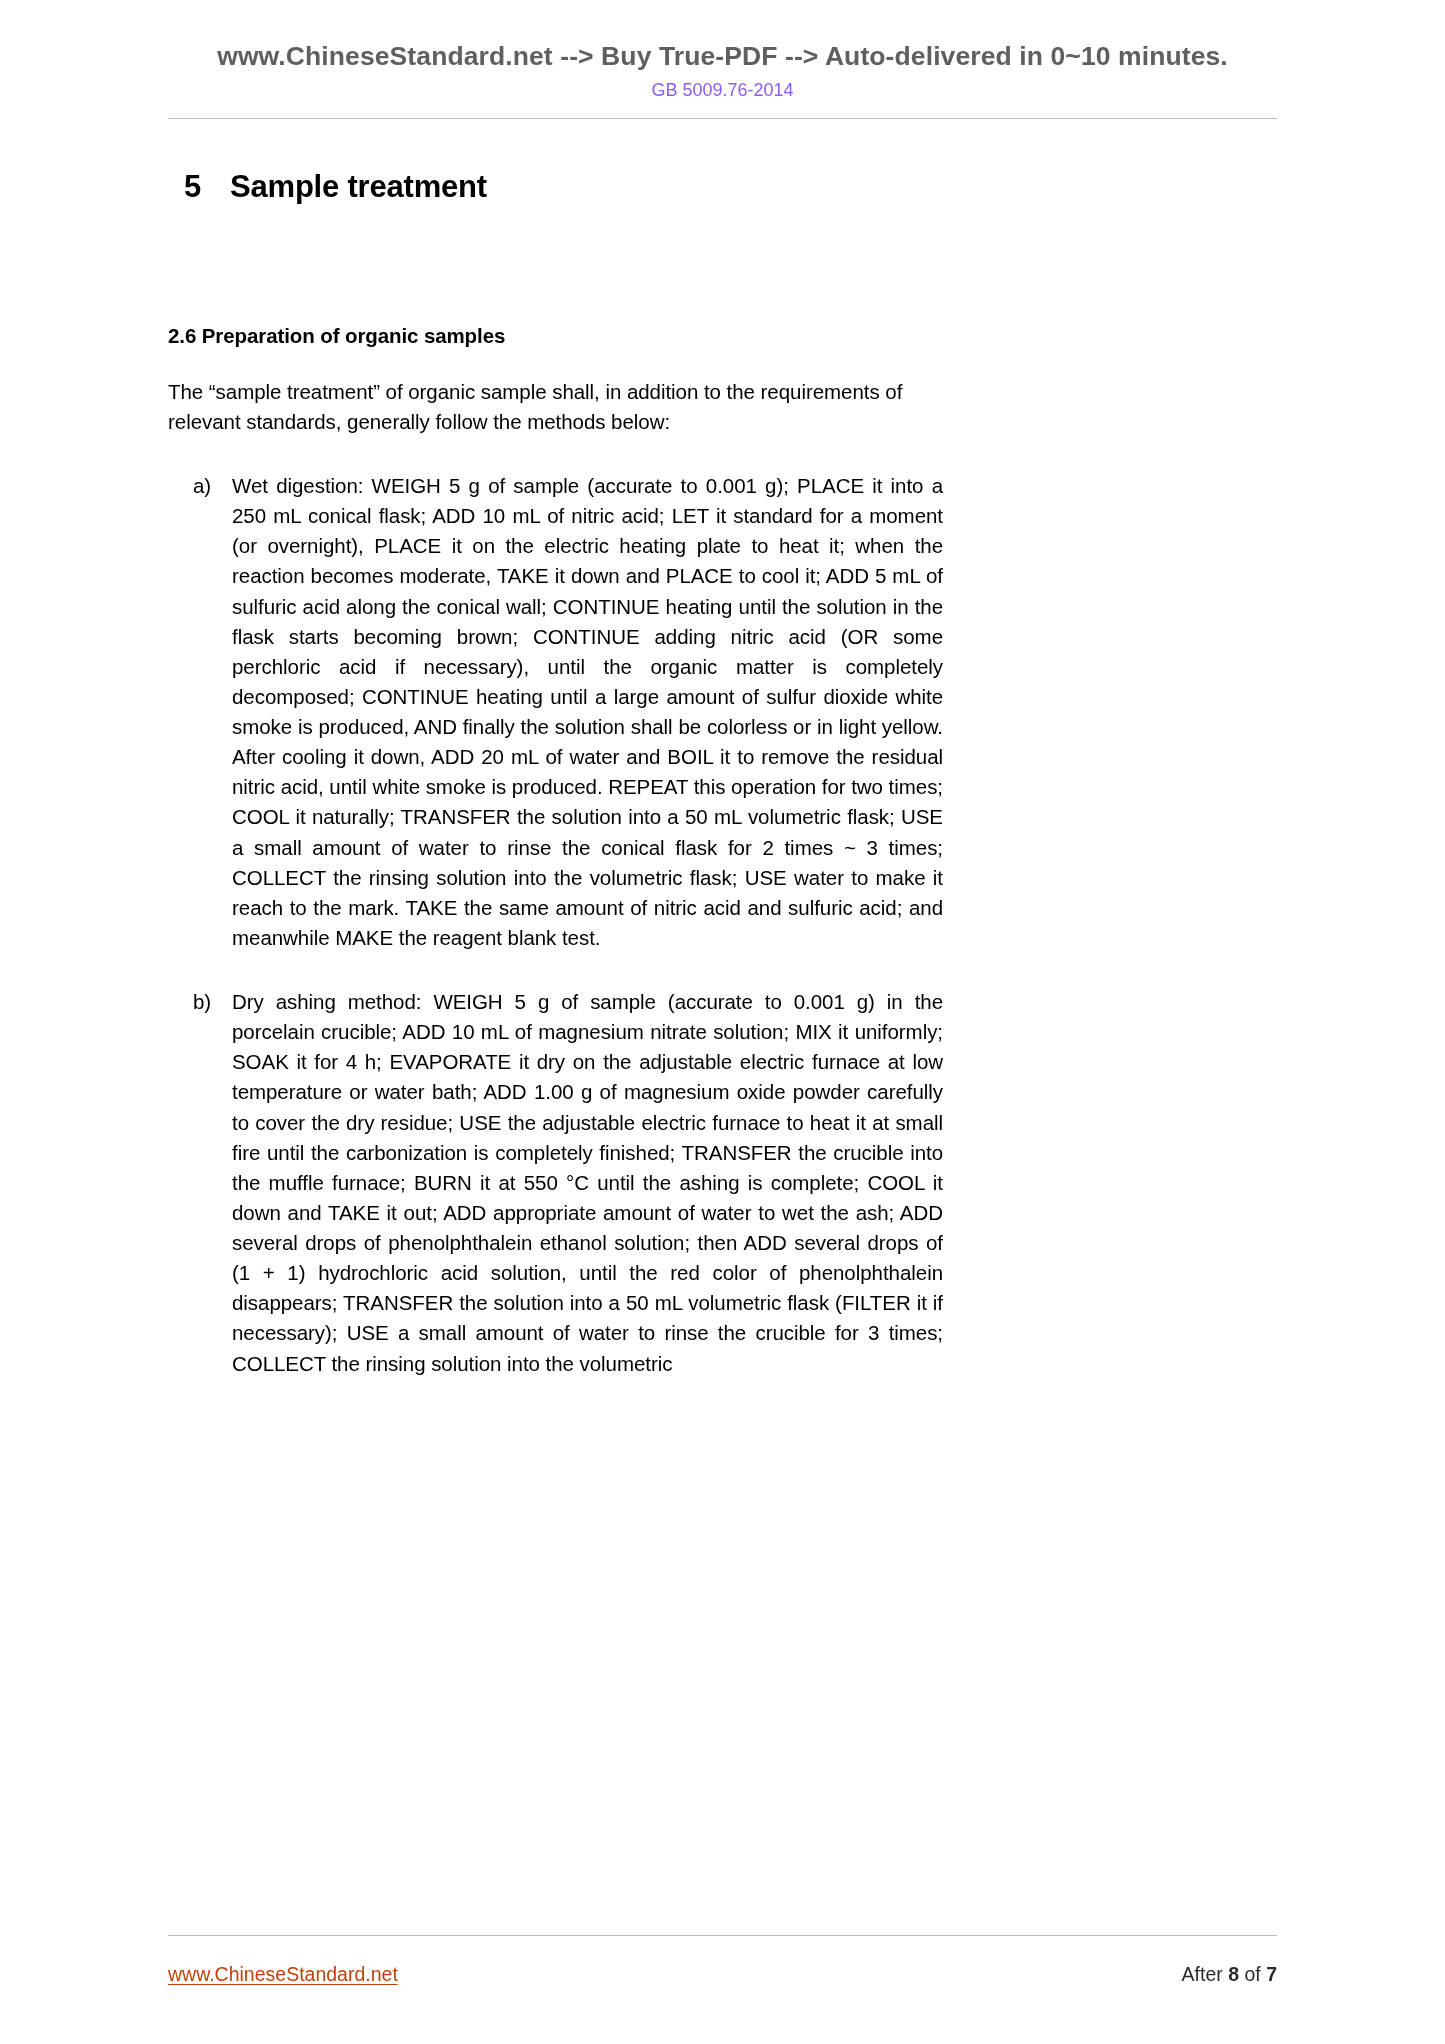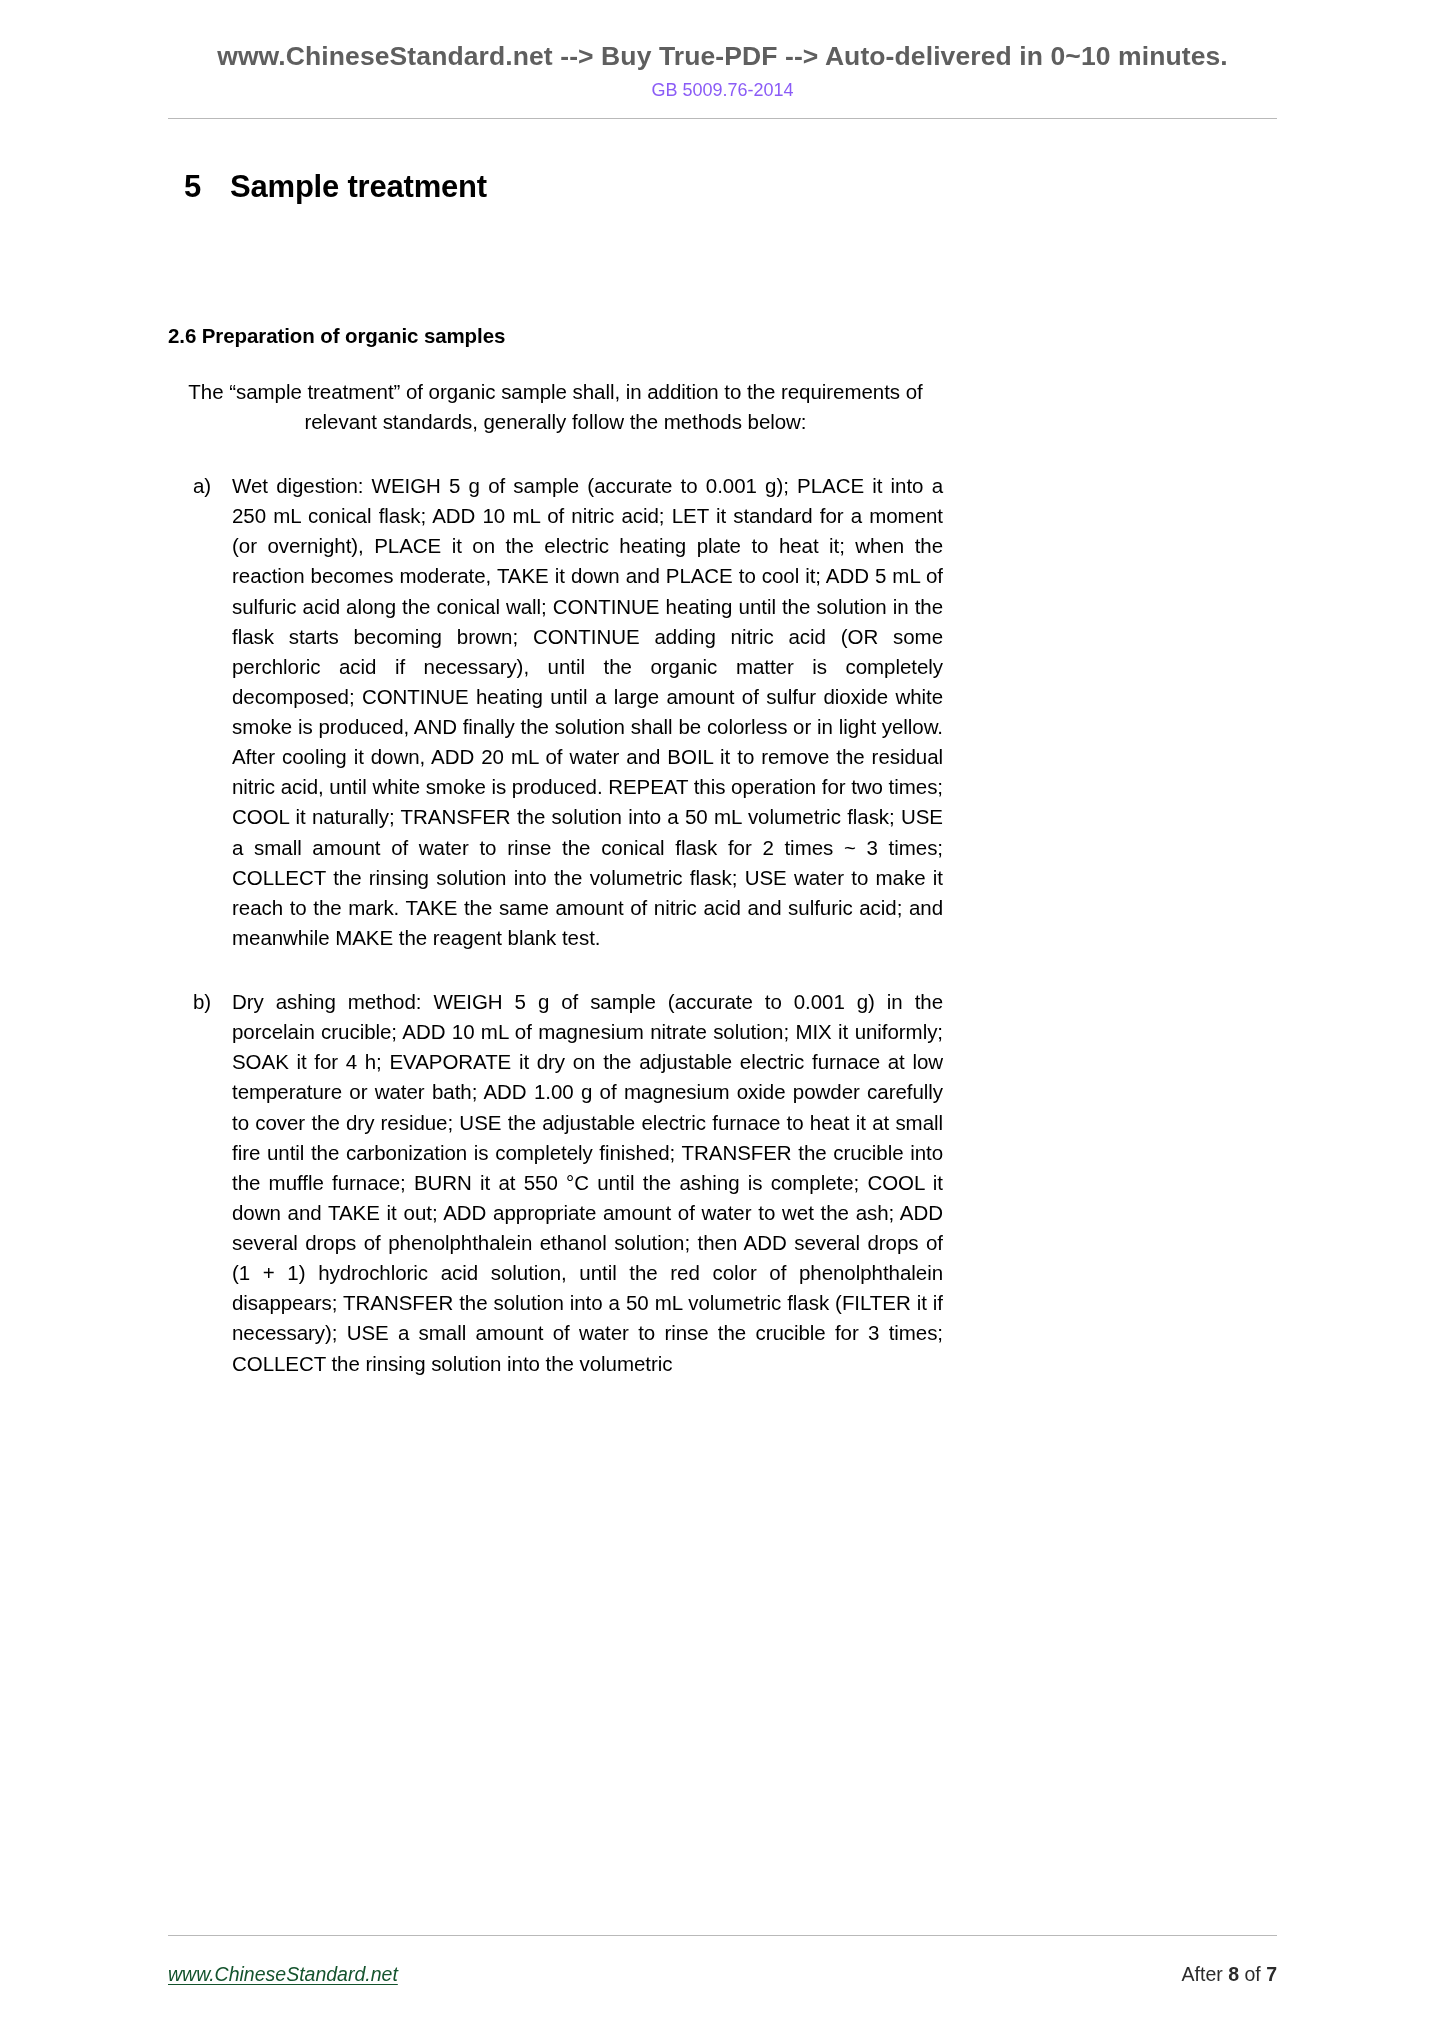--- a/index.html
+++ b/index.html
@@ -84,21 +84,21 @@
   p.body-text {
     font-size: 20.5px;
     line-height: 1.47;
     margin: 0;
     padding: 0;
     text-align: justify;
     text-justify: inter-word;
     letter-spacing: -0.05px;
   }
   p.body-text.last-nojustify {
-    text-align: center;
+    text-align: left;
   }
 
   
   .gap-title   { height: 44px; }
   .gap-after-h { height: 28px; }
   .gap-para    { height: 30px; }
   .gap-list    { height: 34px; }
 
   
   ol.letter-list {
@@ -141,24 +141,23 @@
     left: 168px;
     right: 168px;
     bottom: 58px;
     display: flex;
     align-items: baseline;
     justify-content: space-between;
     font-size: 19.5px;
     color: #4a4a4a;
   }
   .footer a.site-link {
-    color: #14532d;
+    color: #c2410c;
     text-decoration: underline;
     text-underline-offset: 3px;
-    font-style: italic;
   }
   .footer .page-num {
     color: #2b2b2b;
     white-space: nowrap;
   }
   .footer .page-num b { font-weight: bold; }
 </style>
 </head>
 <body>
 

